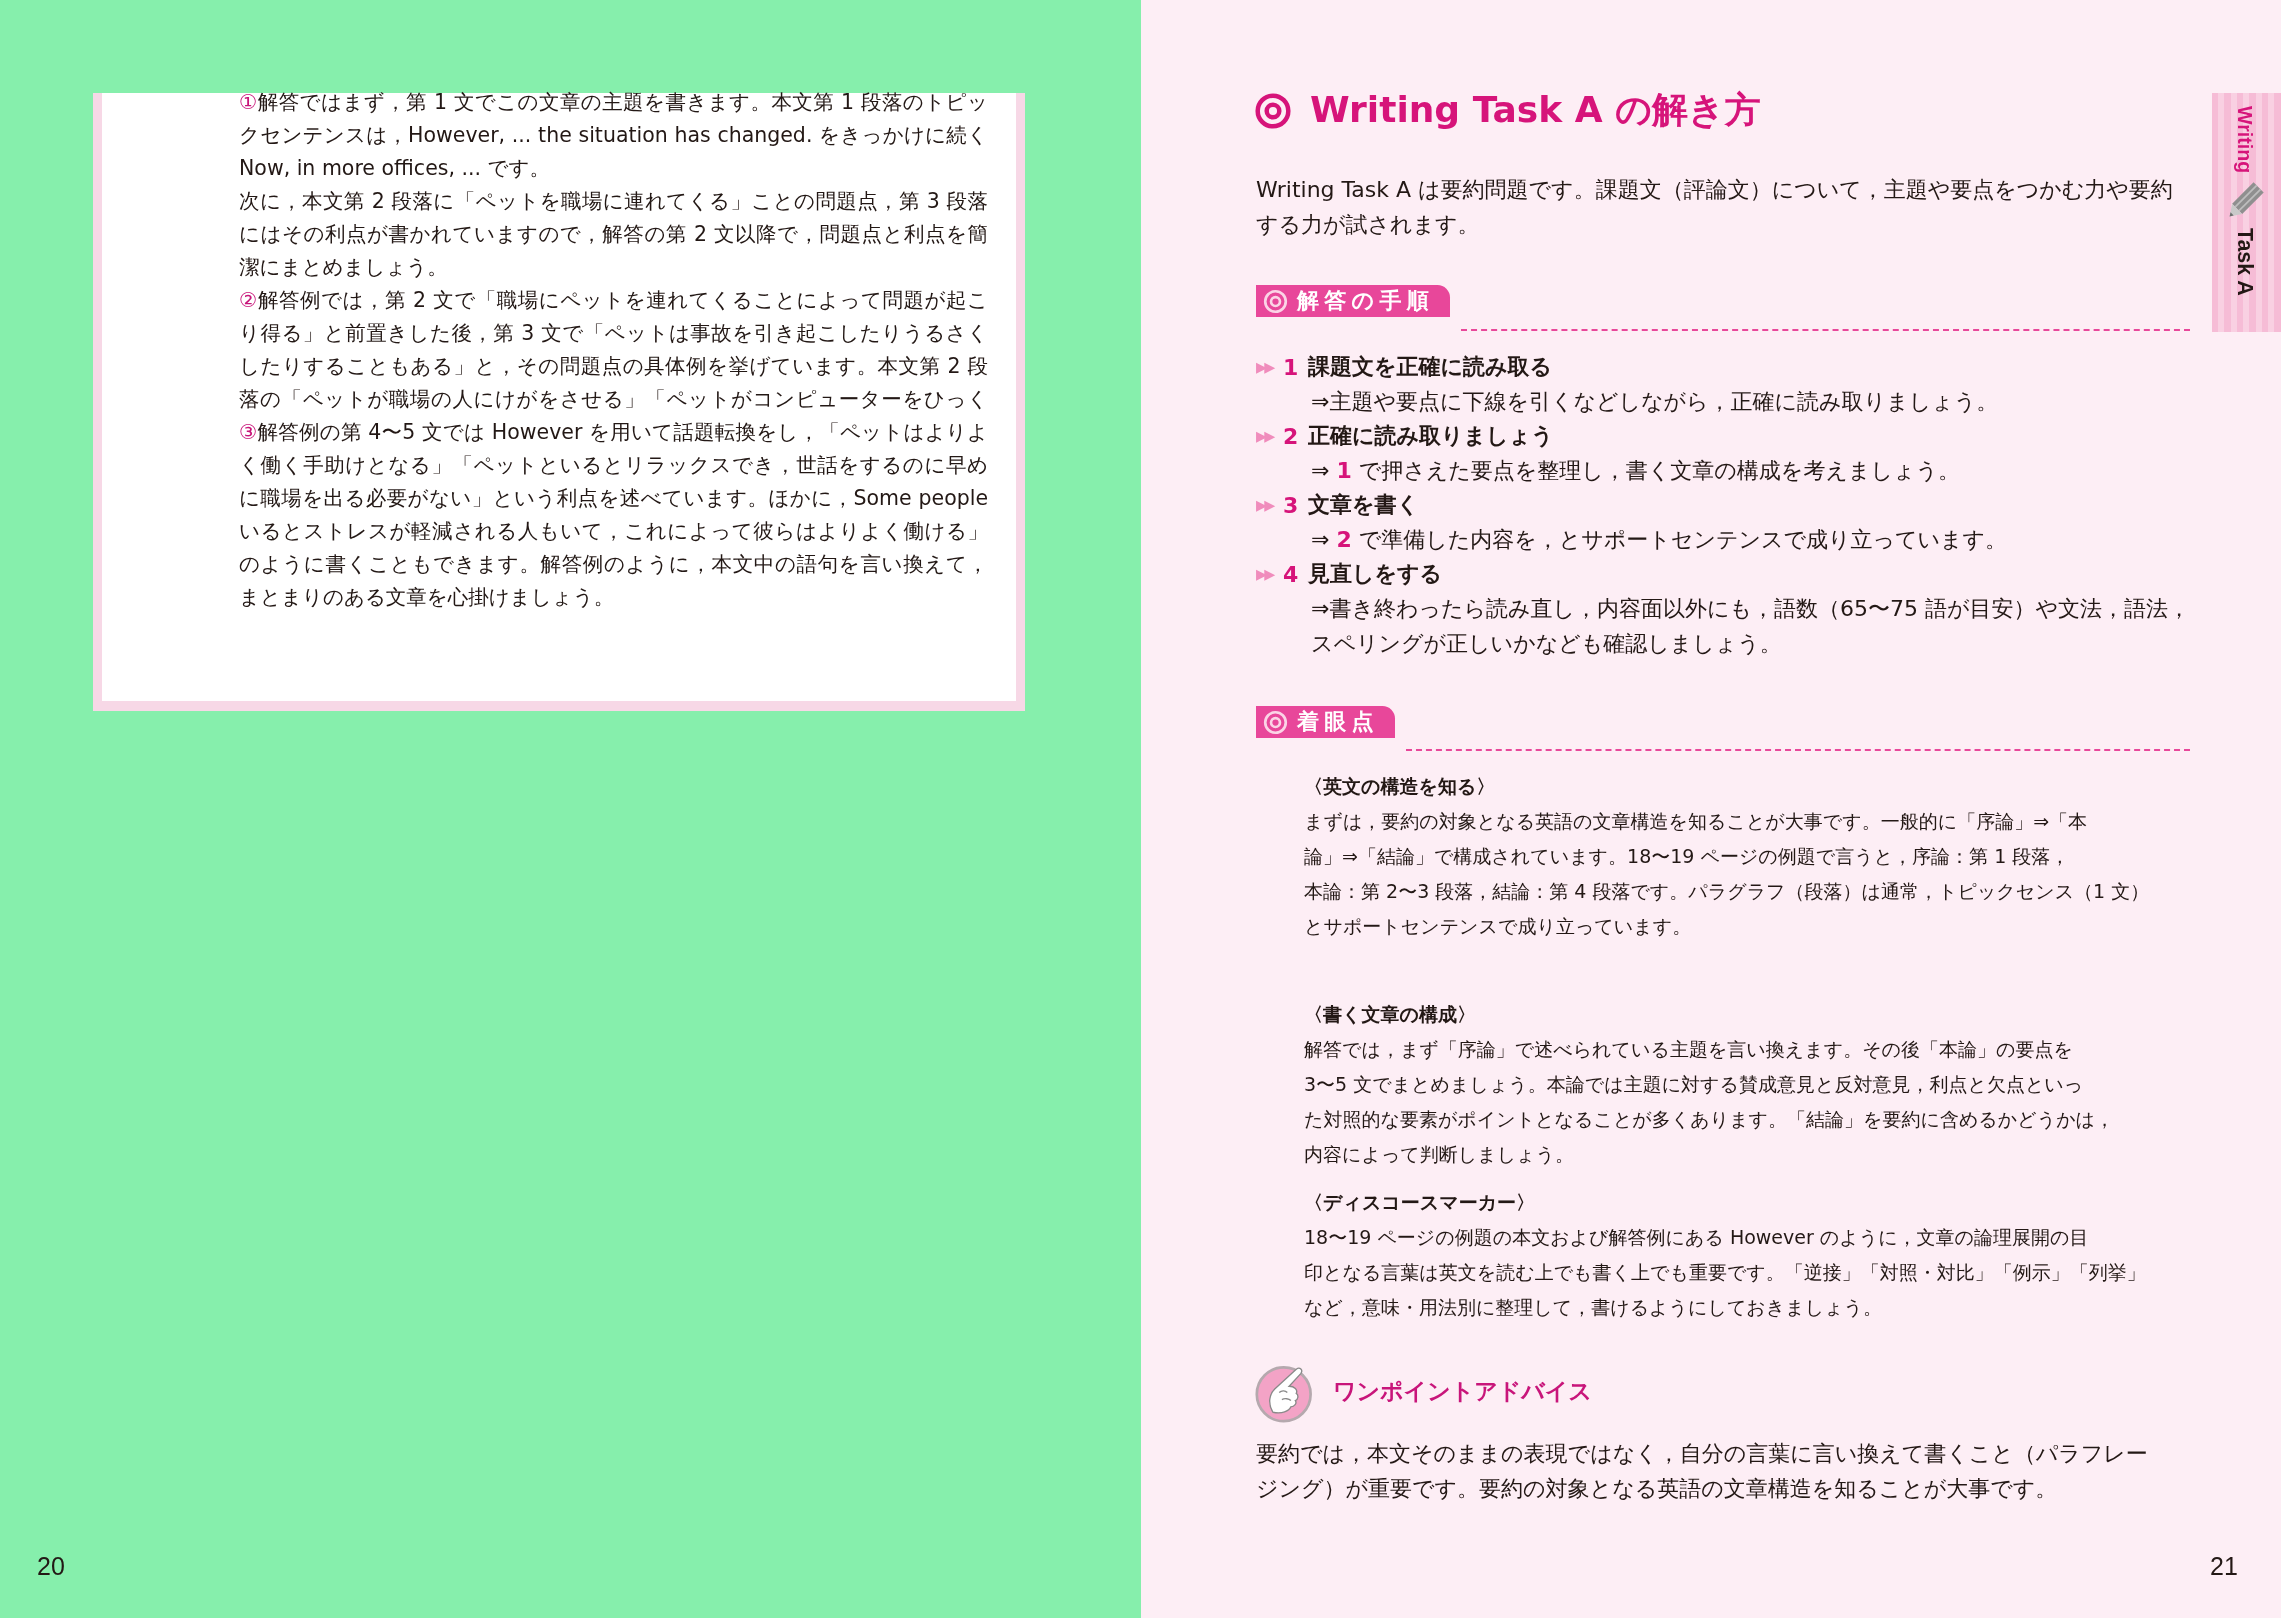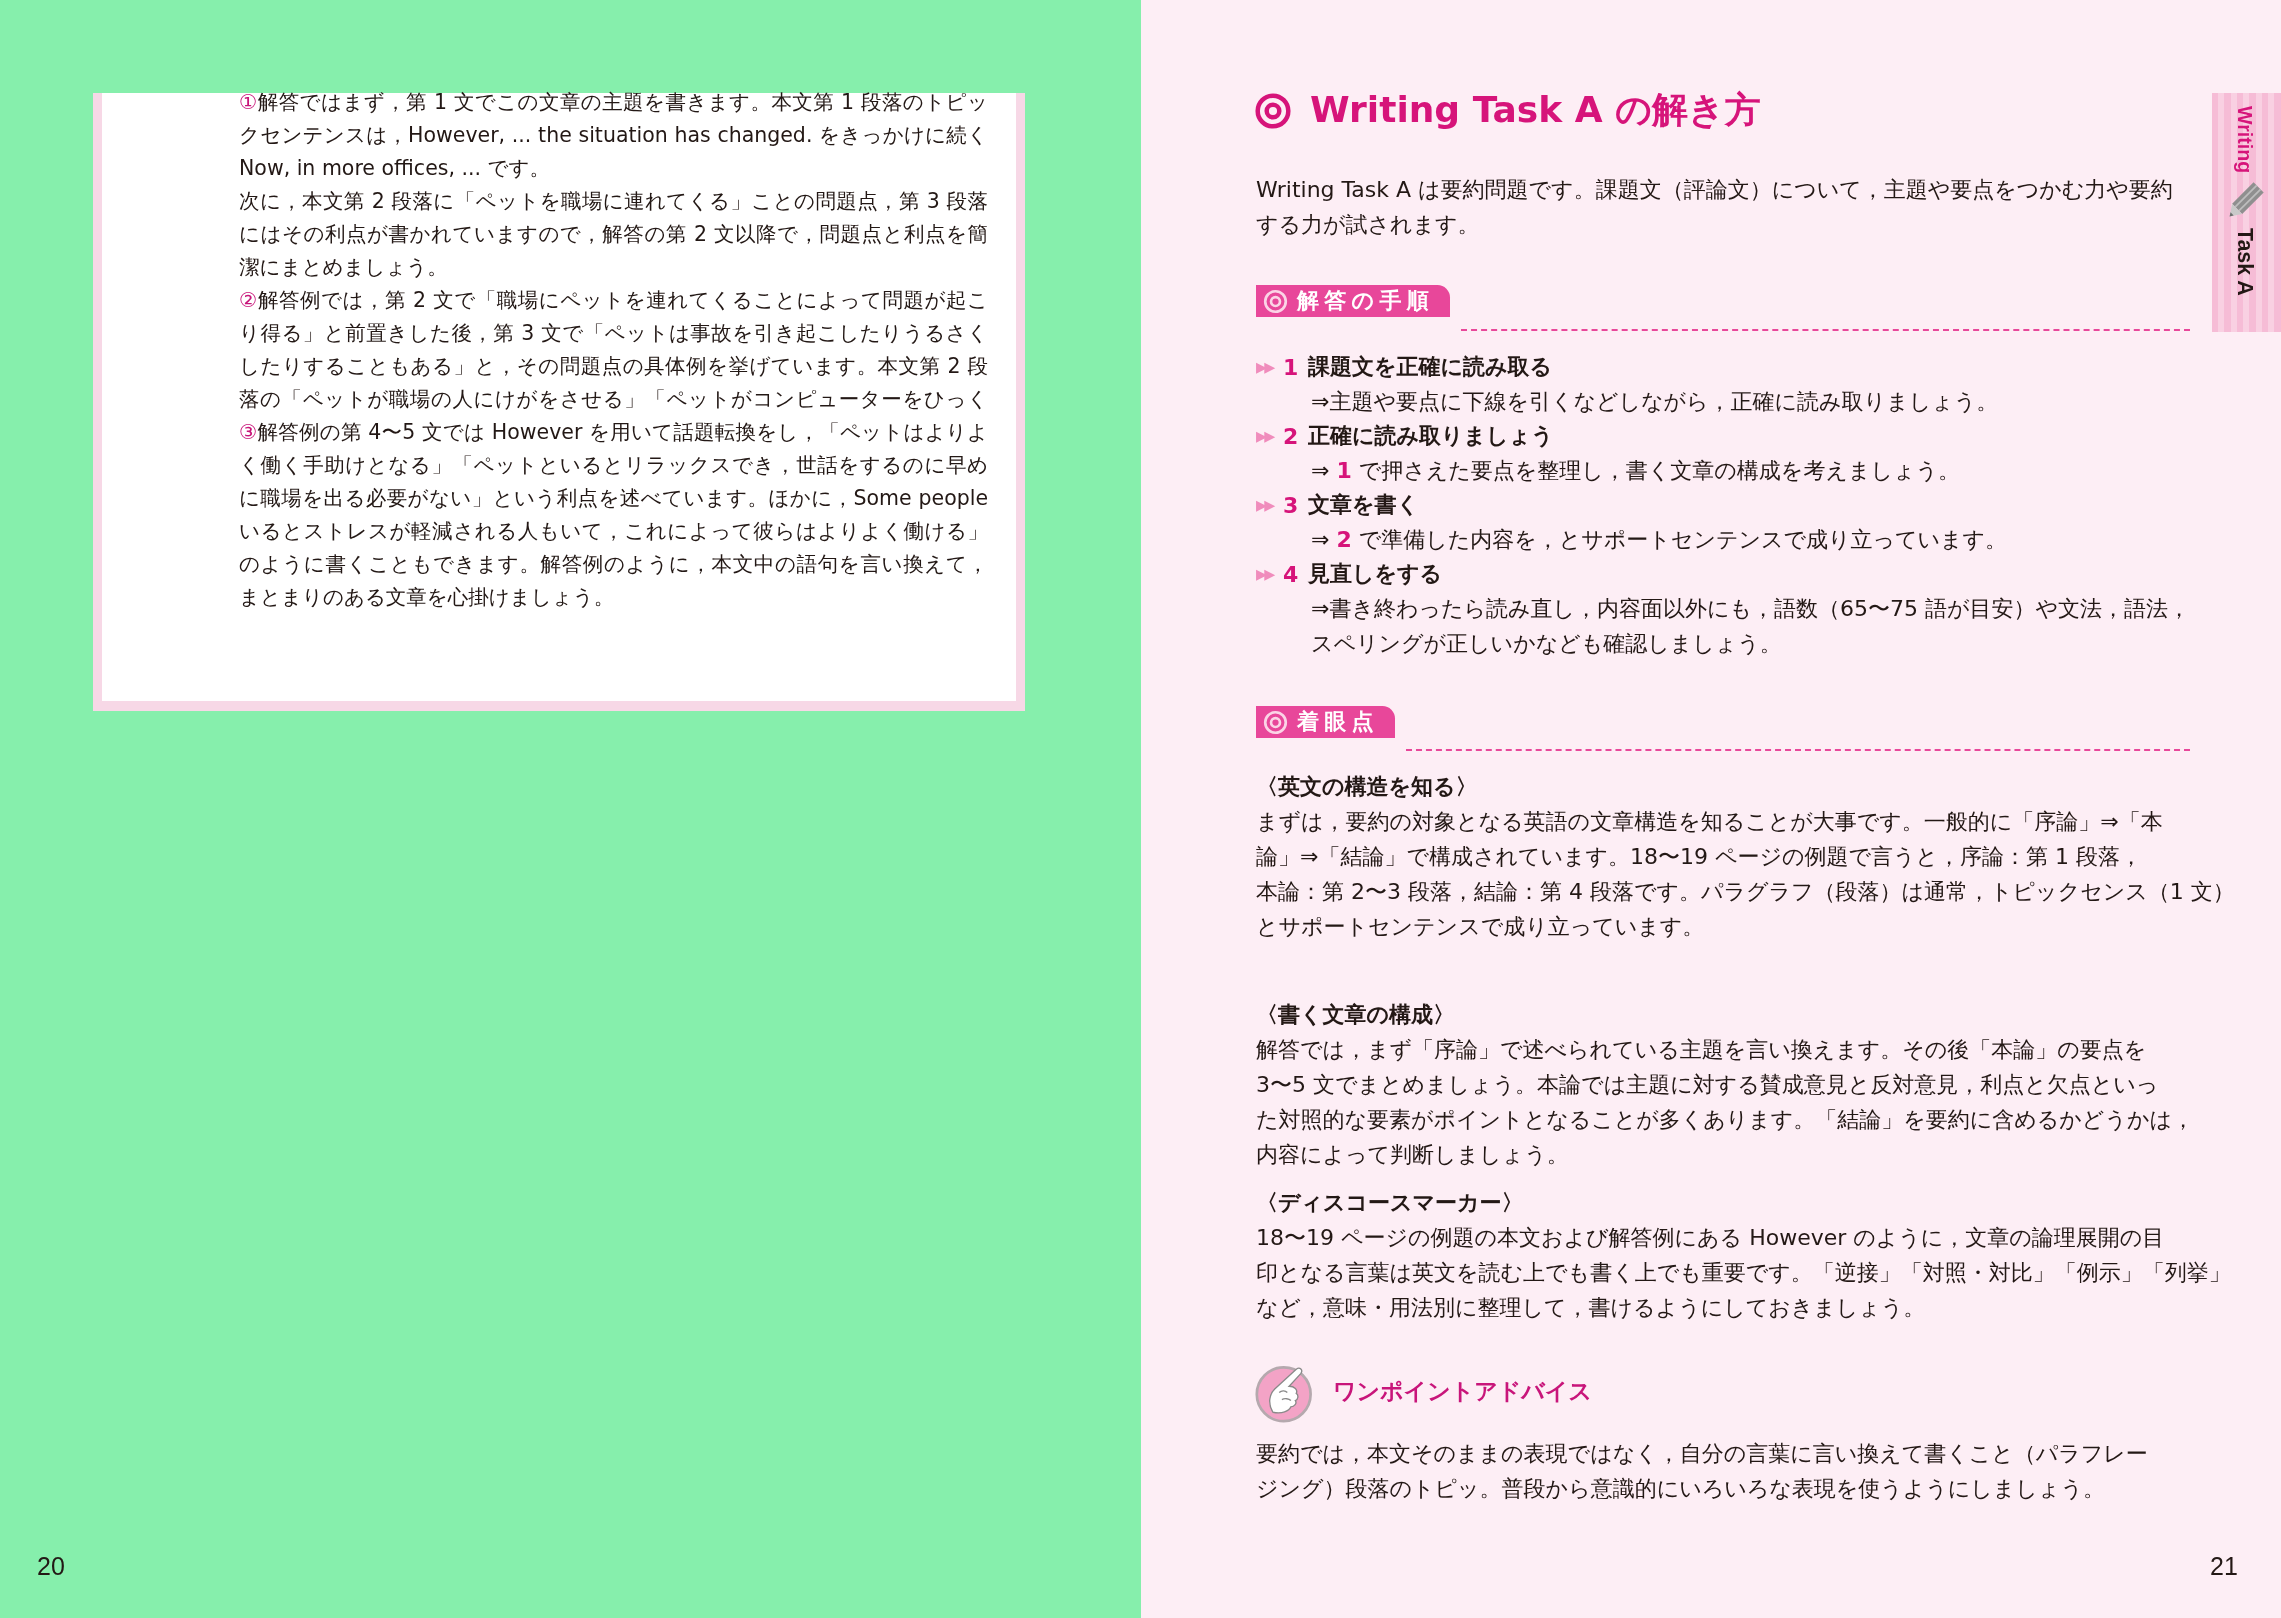--- a/index.html
+++ b/index.html
@@ -39,21 +39,21 @@
   }
   .dash-line { position: absolute; border-top: 2.7px dashed #e8479a; height: 0; }
 
   .steps { position: absolute; left: 1256px; top: 350px; width: 936px; font-size: 22px; }
   .step-head { display: flex; align-items: center; height: 34px; font-weight: bold; }
   .step-arrows { color: #f08cbc; font-size: 14.3px; letter-spacing: -2.7px; width: 27px; }
   .step-num { color: #d6147a; width: 25px; font-weight: bold; }
   .step-desc { padding-left: 55px; height: 35px; line-height: 35px; white-space: nowrap; }
   .step-desc .hl { color: #d6147a; font-weight: bold; }
 
-  .body { position: absolute; left: 1256px; width: 936px; font-size: 22px; line-height: 35px; }
+  .body { position: absolute; left: 1304px; width: 936px; font-size: 19px; line-height: 35px; }
   .body .head { font-weight: bold; }
 
   .advice-icon { position: absolute; left: 1255px; top: 1362px; width: 61px; height: 61px; }
   .advice-title { position: absolute; left: 1333px; top: 1376px; font-size: 23px; font-weight: bold; color: #c8157a; white-space: nowrap; }
   .advice-text { position: absolute; left: 1256px; top: 1436px; width: 936px; font-size: 22px; line-height: 35px; }
   .advice-text .ln { display: block; white-space: nowrap; }
 
   
   .side-tab {
     position: absolute; left: 2212px; top: 93px; width: 70px; height: 239px;
@@ -175,21 +175,21 @@
 </div>
 
 <svg class="advice-icon" viewBox="0 0 68 68">
   <circle cx="32" cy="36" r="30" fill="#f3a3c6" stroke="#b5a9ae" stroke-width="3"></circle>
   <path d="M20 56 C14 46 16 36 22 30 L46 8 C50 5 54 9 51 13 L38 27 C44 27 48 31 46 35 C49 37 48 42 45 43 C47 46 44 50 40 50 C38 55 30 58 20 56 Z" fill="#ffffff" stroke="#8a8a8a" stroke-width="1.5"></path>
   <path d="M27 34 C30 31 34 32 36 34 M30 42 C33 40 38 41 40 43" fill="none" stroke="#8a8a8a" stroke-width="1.5"></path>
 </svg>
 <div class="advice-title">ワンポイントアドバイス</div>
 <div class="advice-text">
   <span class="ln">要約では，本文そのままの表現ではなく，自分の言葉に言い換えて書くこと（パラフレー</span>
-  <span class="ln">ジング）段落のトピッ。普段から意識的にいろいろな表現を使うようにしましょう。</span>
+  <span class="ln">ジング）が重要です。要約の対象となる英語の文章構造を知ることが大事です。</span>
 </div>
 
 <div class="page-num" style="left:2210px; top:1552px;">21</div>
 
 <div class="side-tab">
   <span class="vt side-writing">Writing</span>
   <svg class="pencil-icon" viewBox="0 0 56 56">
     <g transform="rotate(-45 28 28)">
       <rect x="14" y="20" width="34" height="16" fill="#8f8f8f"></rect>
       <line x1="14" y1="25" x2="48" y2="25" stroke="#bdbdbd" stroke-width="2"></line>

